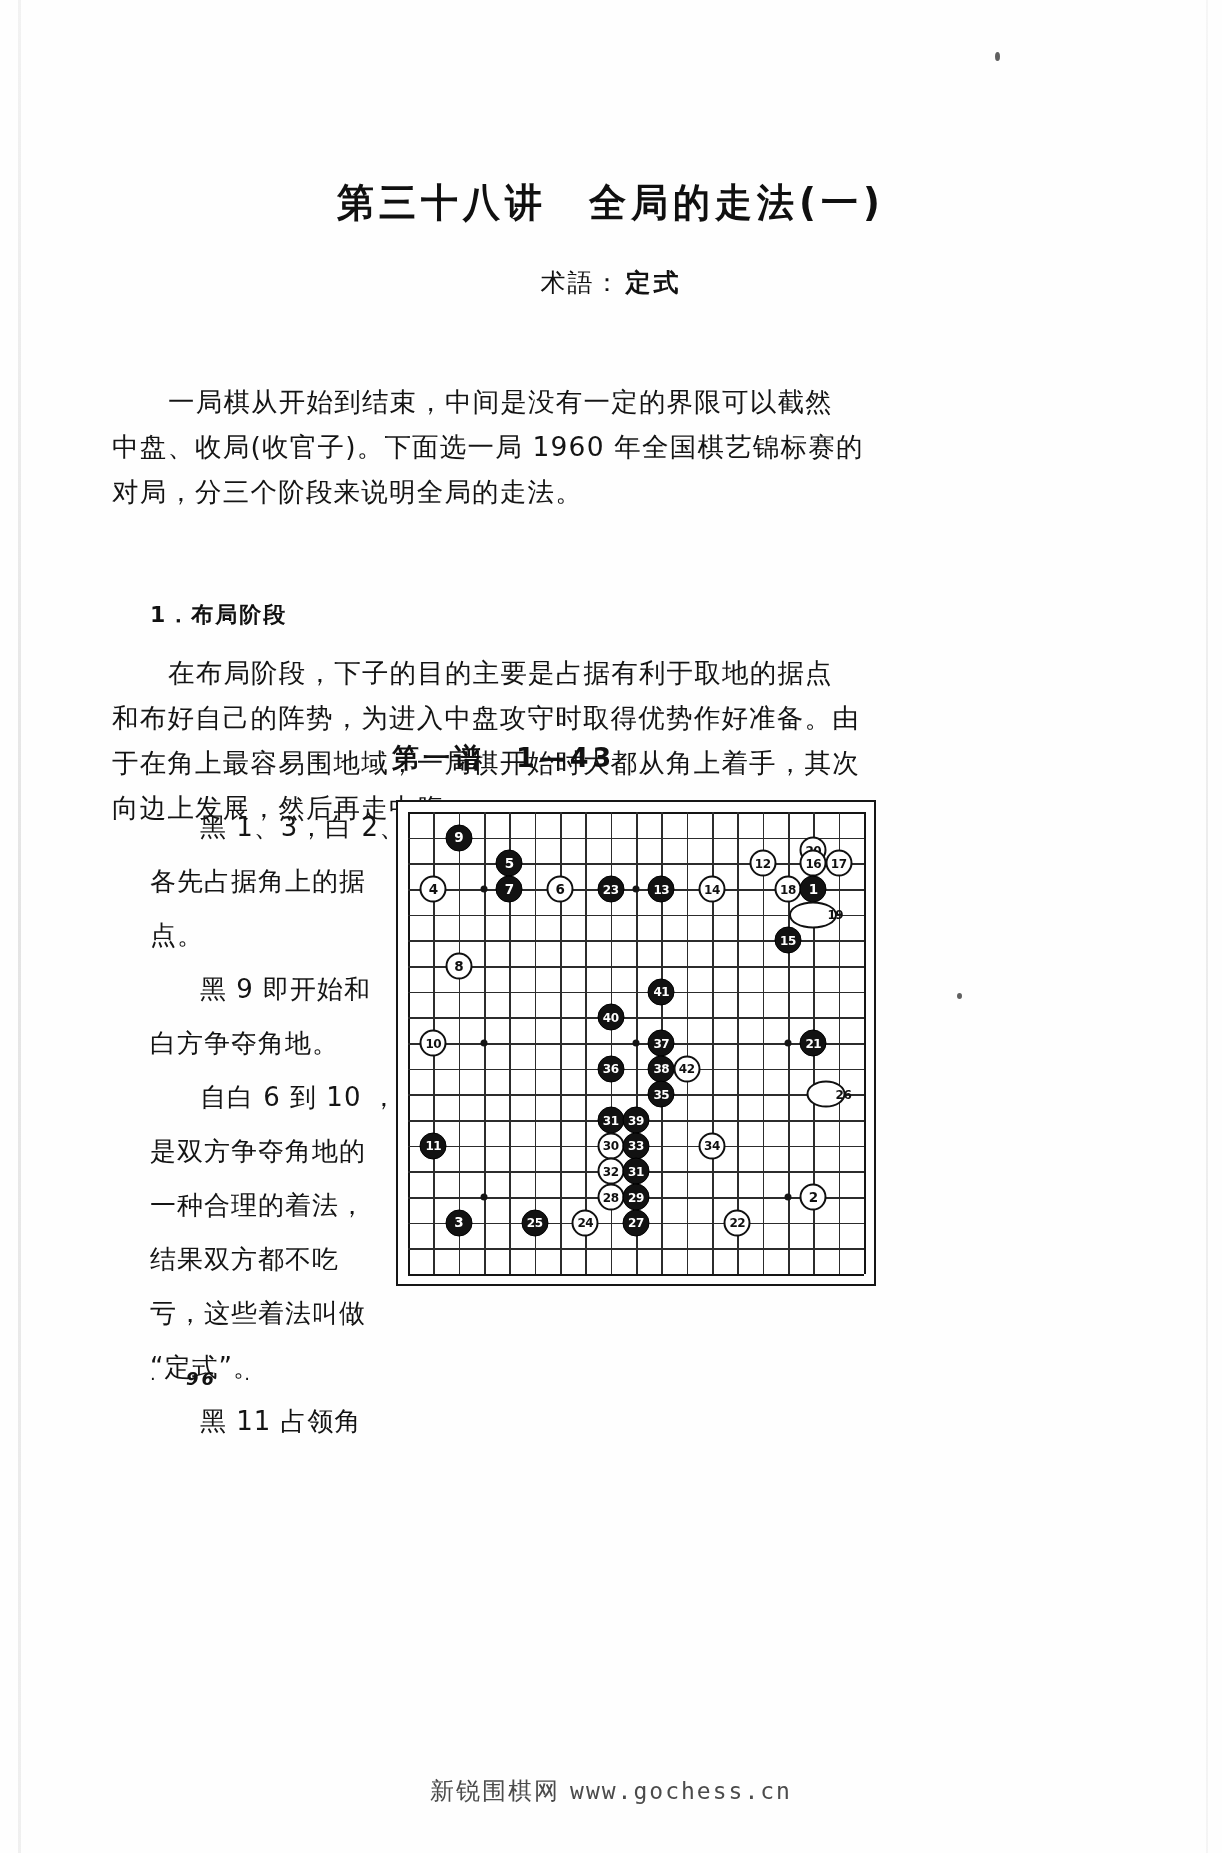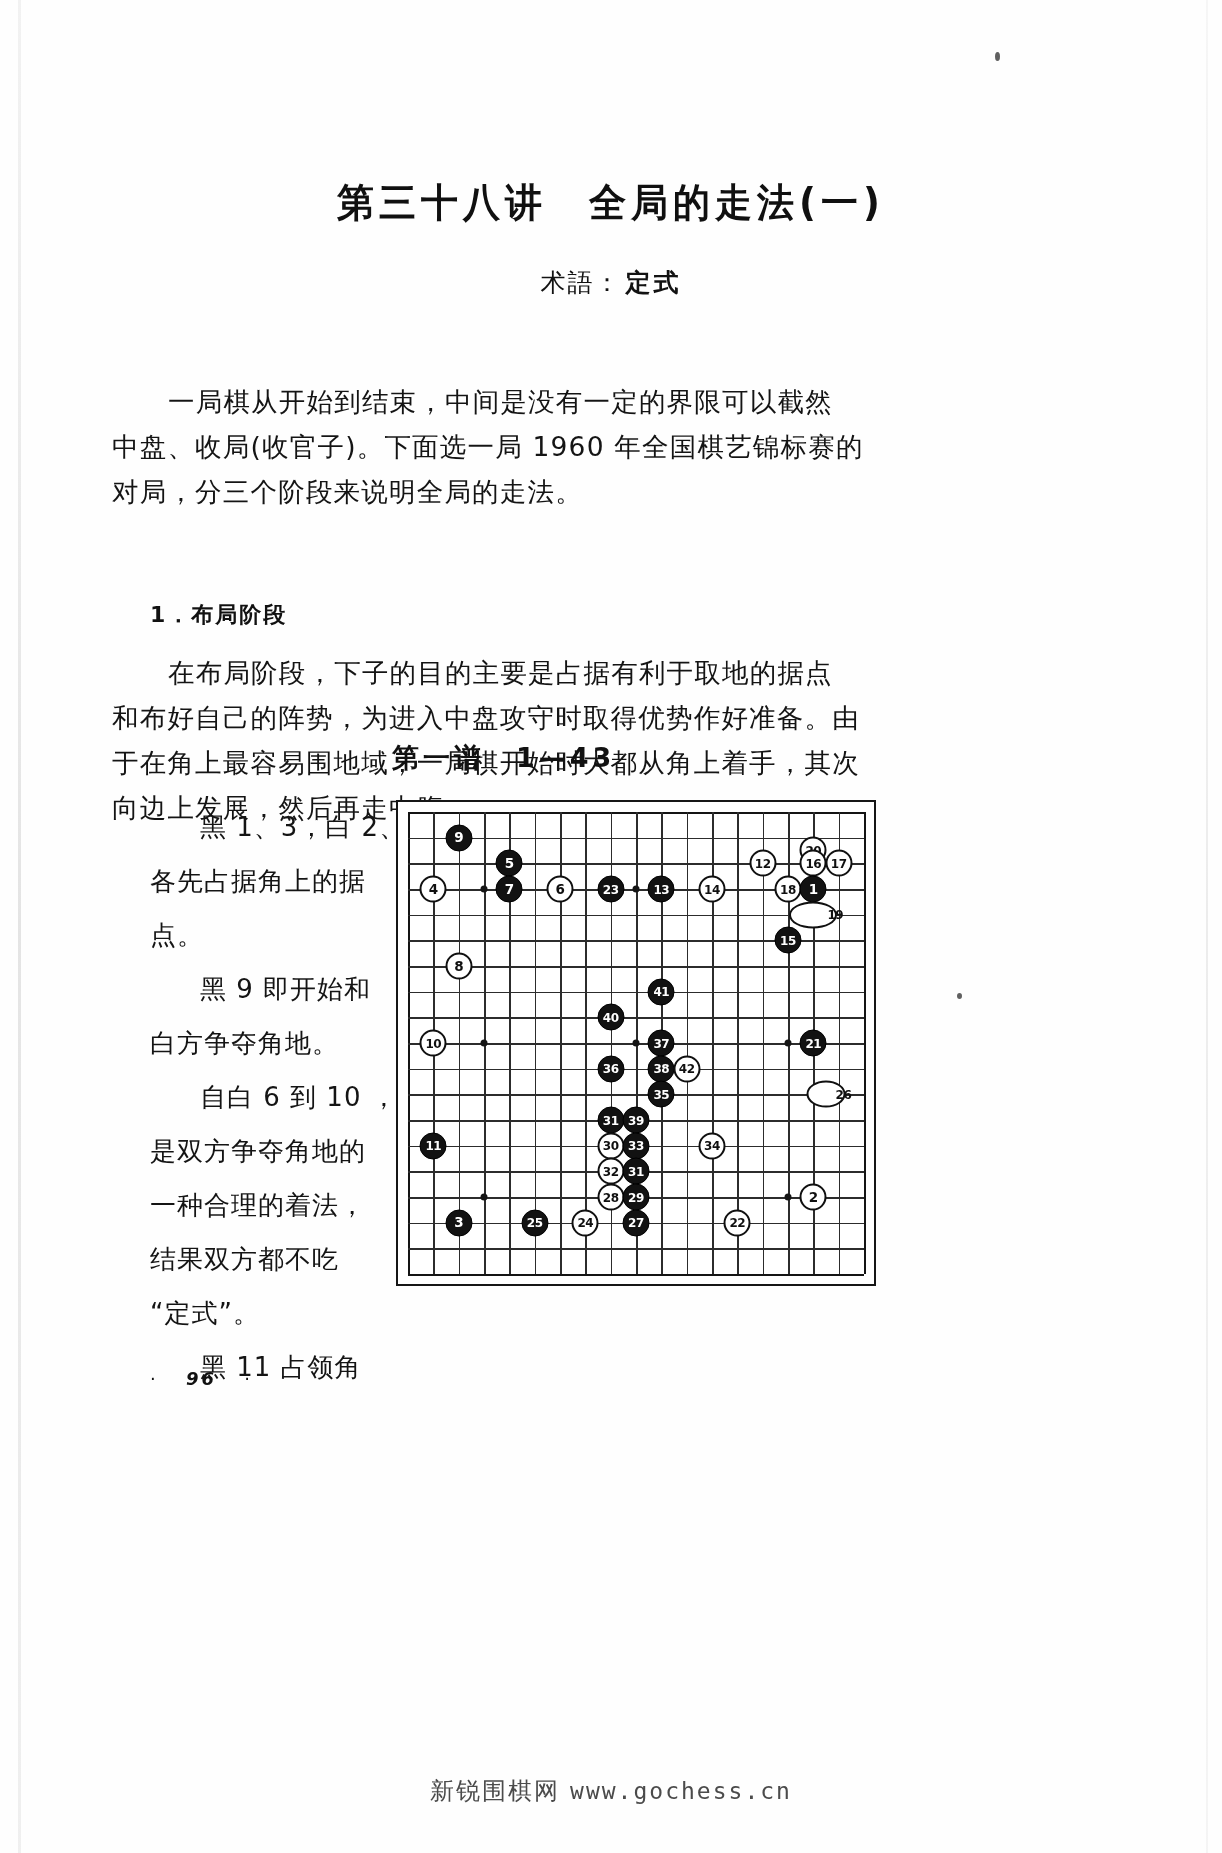--- a/index.html
+++ b/index.html
@@ -179,20 +179,21 @@
   <div id="side-column" class="zh">
     <span class="sp indent">黑 1、3，白 2、4</span>
     <span class="sp">各先占据角上的据</span>
     <span class="sp">点。</span>
     <span class="sp indent">黑 9 即开始和</span>
     <span class="sp">白方争夺角地。</span>
     <span class="sp indent">自白 6 到 10 ，</span>
     <span class="sp">是双方争夺角地的</span>
     <span class="sp">一种合理的着法，</span>
     <span class="sp">结果双方都不吃</span>
+    <span class="sp">亏，这些着法叫做</span>
     <span class="sp">“定式”。</span>
     <span class="sp indent">黑 11 占领角</span>
   </div>
 
   <div id="goban-wrap">
     <div id="goban">
         <div class="gline v edge" style="left: 0px;"></div>
         <div class="gline h edge" style="top: 0px;"></div>
         <div class="gline v" style="left: 25.3333px;"></div>
         <div class="gline h" style="top: 25.6667px;"></div>

